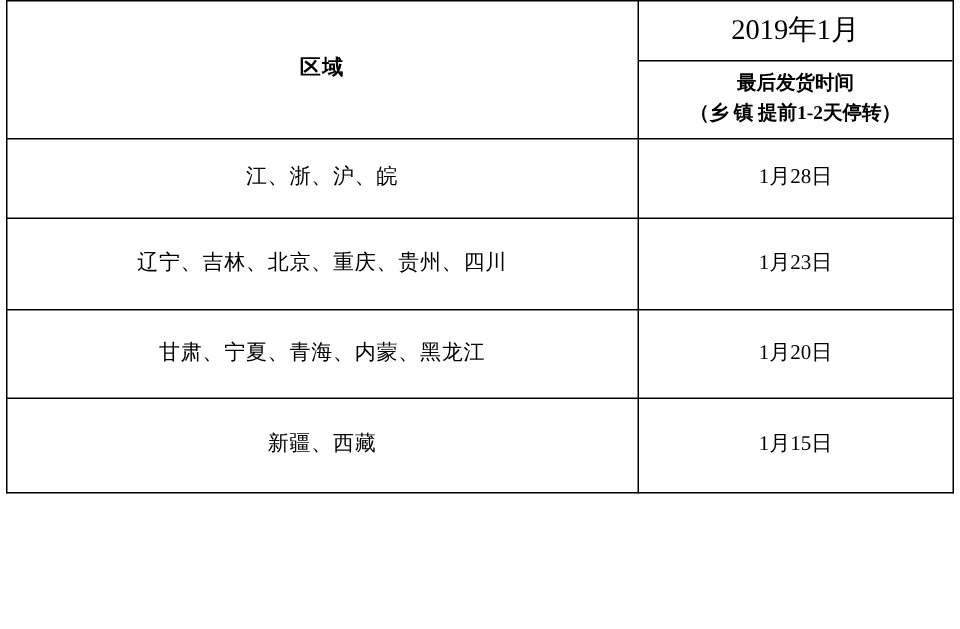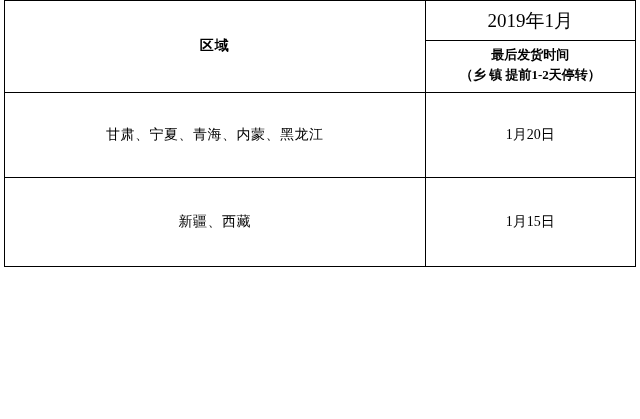--- a/index.html
+++ b/index.html
@@ -24,21 +24,21 @@
     border-collapse: collapse;
     table-layout: fixed;
     width: 632px;
     margin: 0 4px;
     border: 1px solid #000000;
   }
   table.schedule td {
     border: 1px solid #000000;
     text-align: center;
     vertical-align: middle;
-    padding: 17px 2px;
+    padding: 4px 2px;
     font-size: 14px;
     line-height: 1.45;
   }
   .col-region { width: 420px; }
   .col-date { width: 210px; }
 
   .hdr-region {
     font-size: 14px;
     font-weight: bold;
     letter-spacing: 1px;
@@ -101,23 +101,35 @@
           <div class="hdr-inner">
             <div class="hdr-month">2019年1月</div>
             <div class="hdr-sub">
               <div>最后发货时间</div>
               <div>（乡 镇 提前1-2天停转）</div>
             </div>
           </div>
         </td>
       </tr>
 
+      <tr class="r1">
+        <td class="row-region">
+          <div>江、浙、沪、皖</div>
+        </td>
+        <td class="row-date">1月28日</td>
+      </tr>
 
 
 
+      <tr class="r4">
+        <td class="row-region">
+          <div>辽宁、吉林、北京、重庆、贵州、四川</div>
+        </td>
+        <td class="row-date">1月23日</td>
+      </tr>
 
       <tr class="r5">
         <td class="row-region">
           <div>甘肃、宁夏、青海、内蒙、黑龙江</div>
         </td>
         <td class="row-date">1月20日</td>
       </tr>
 
       <tr class="r6">
         <td class="row-region">

